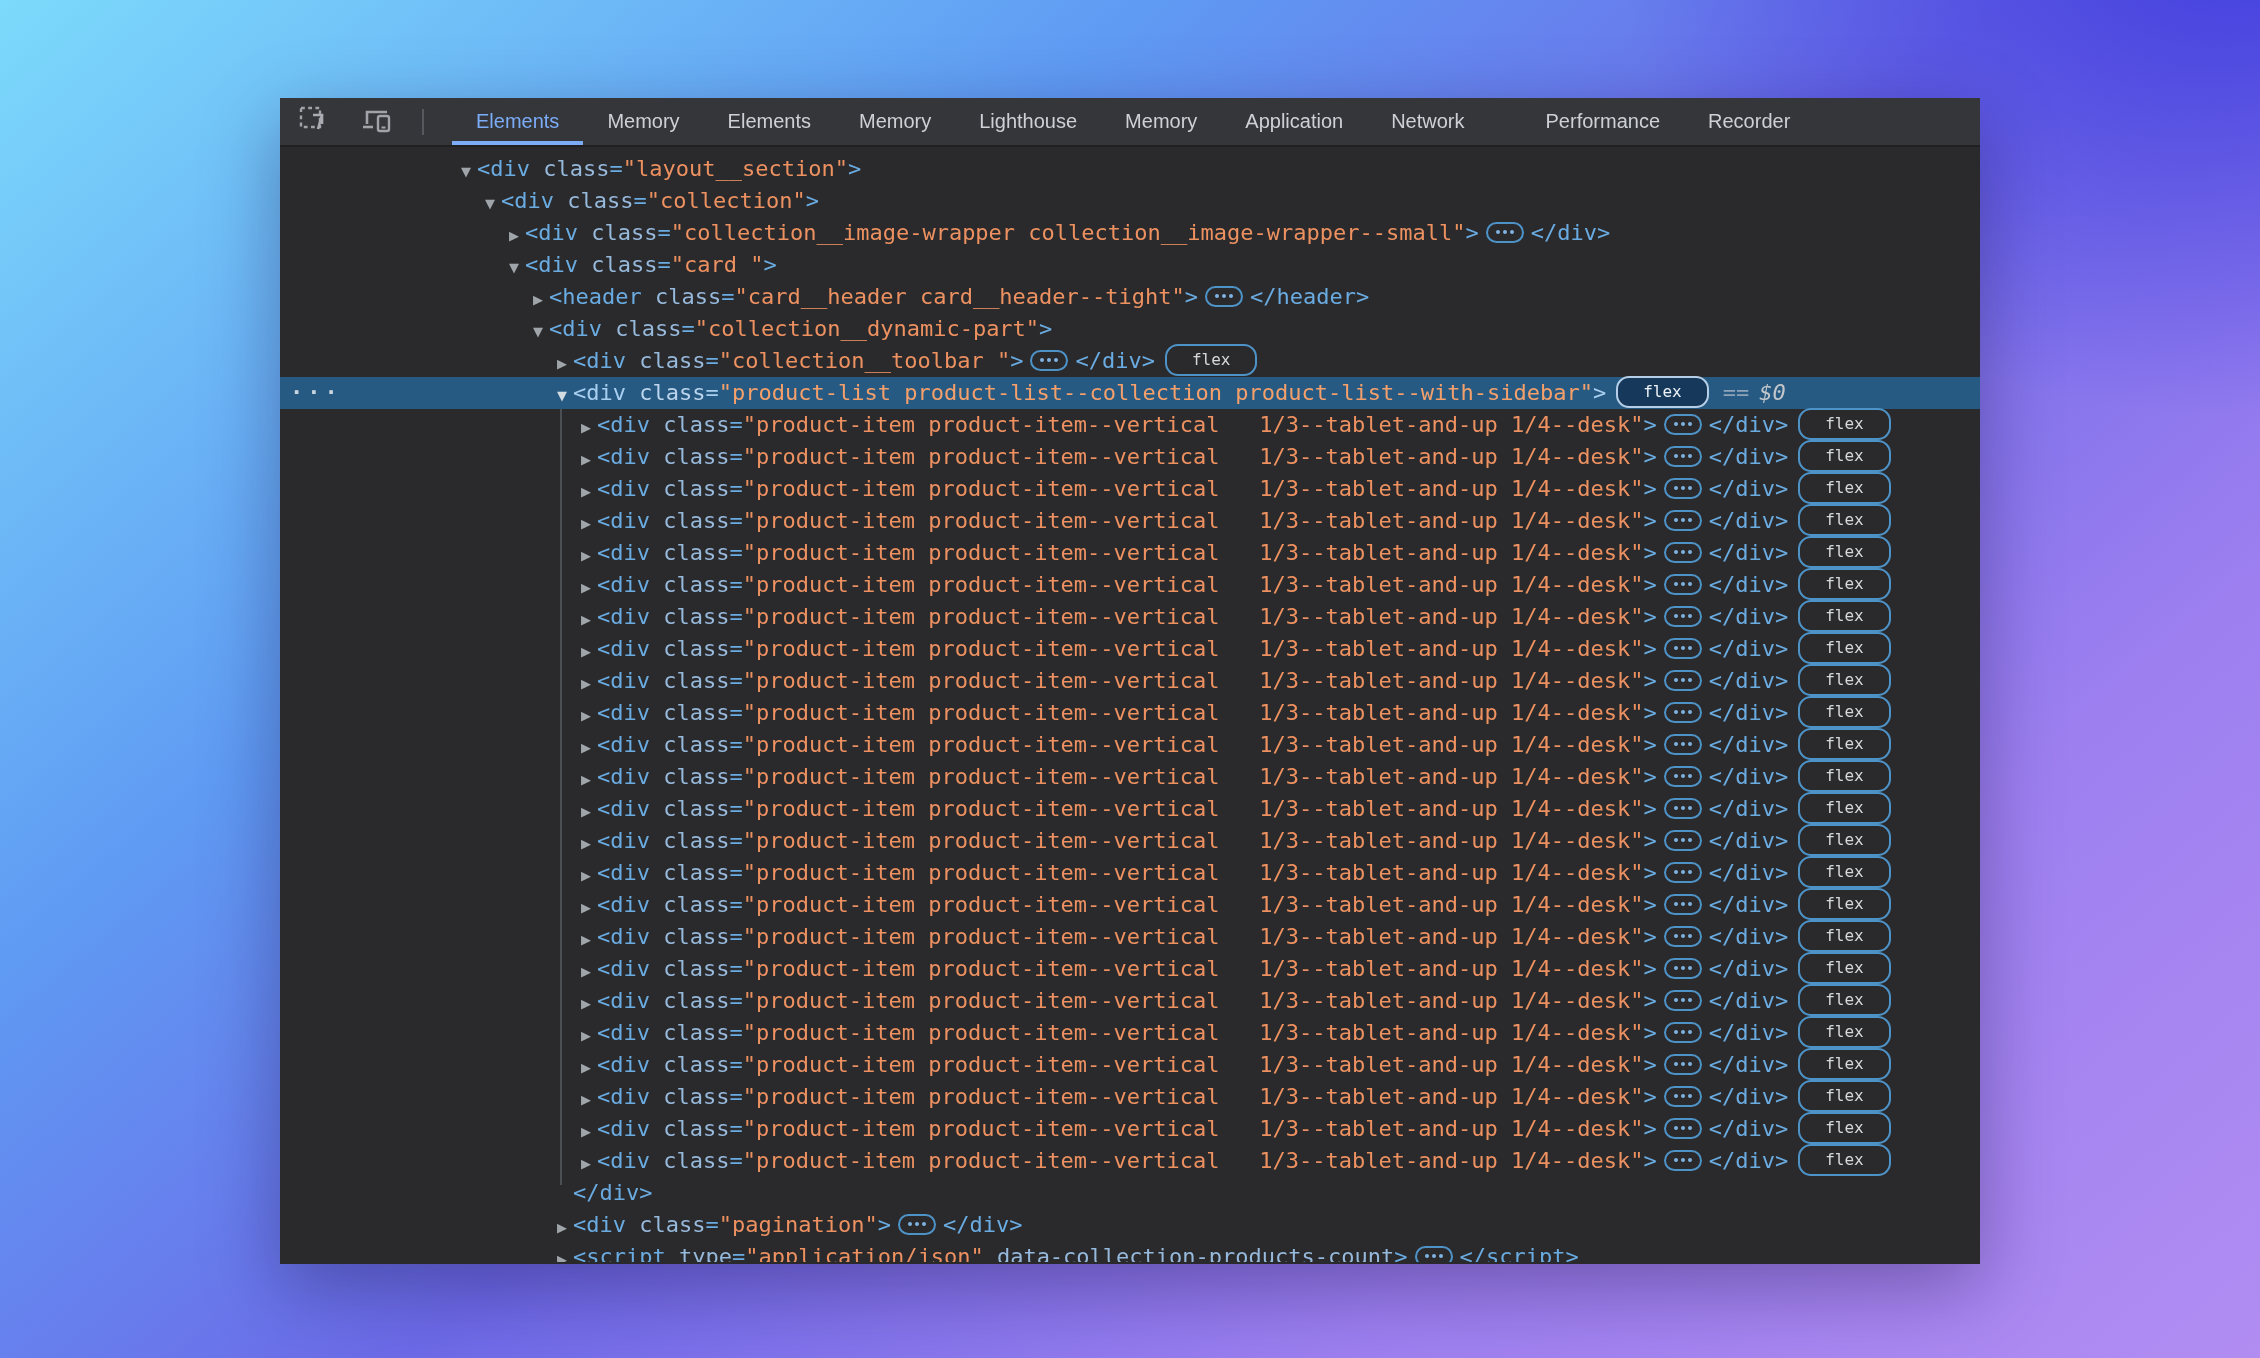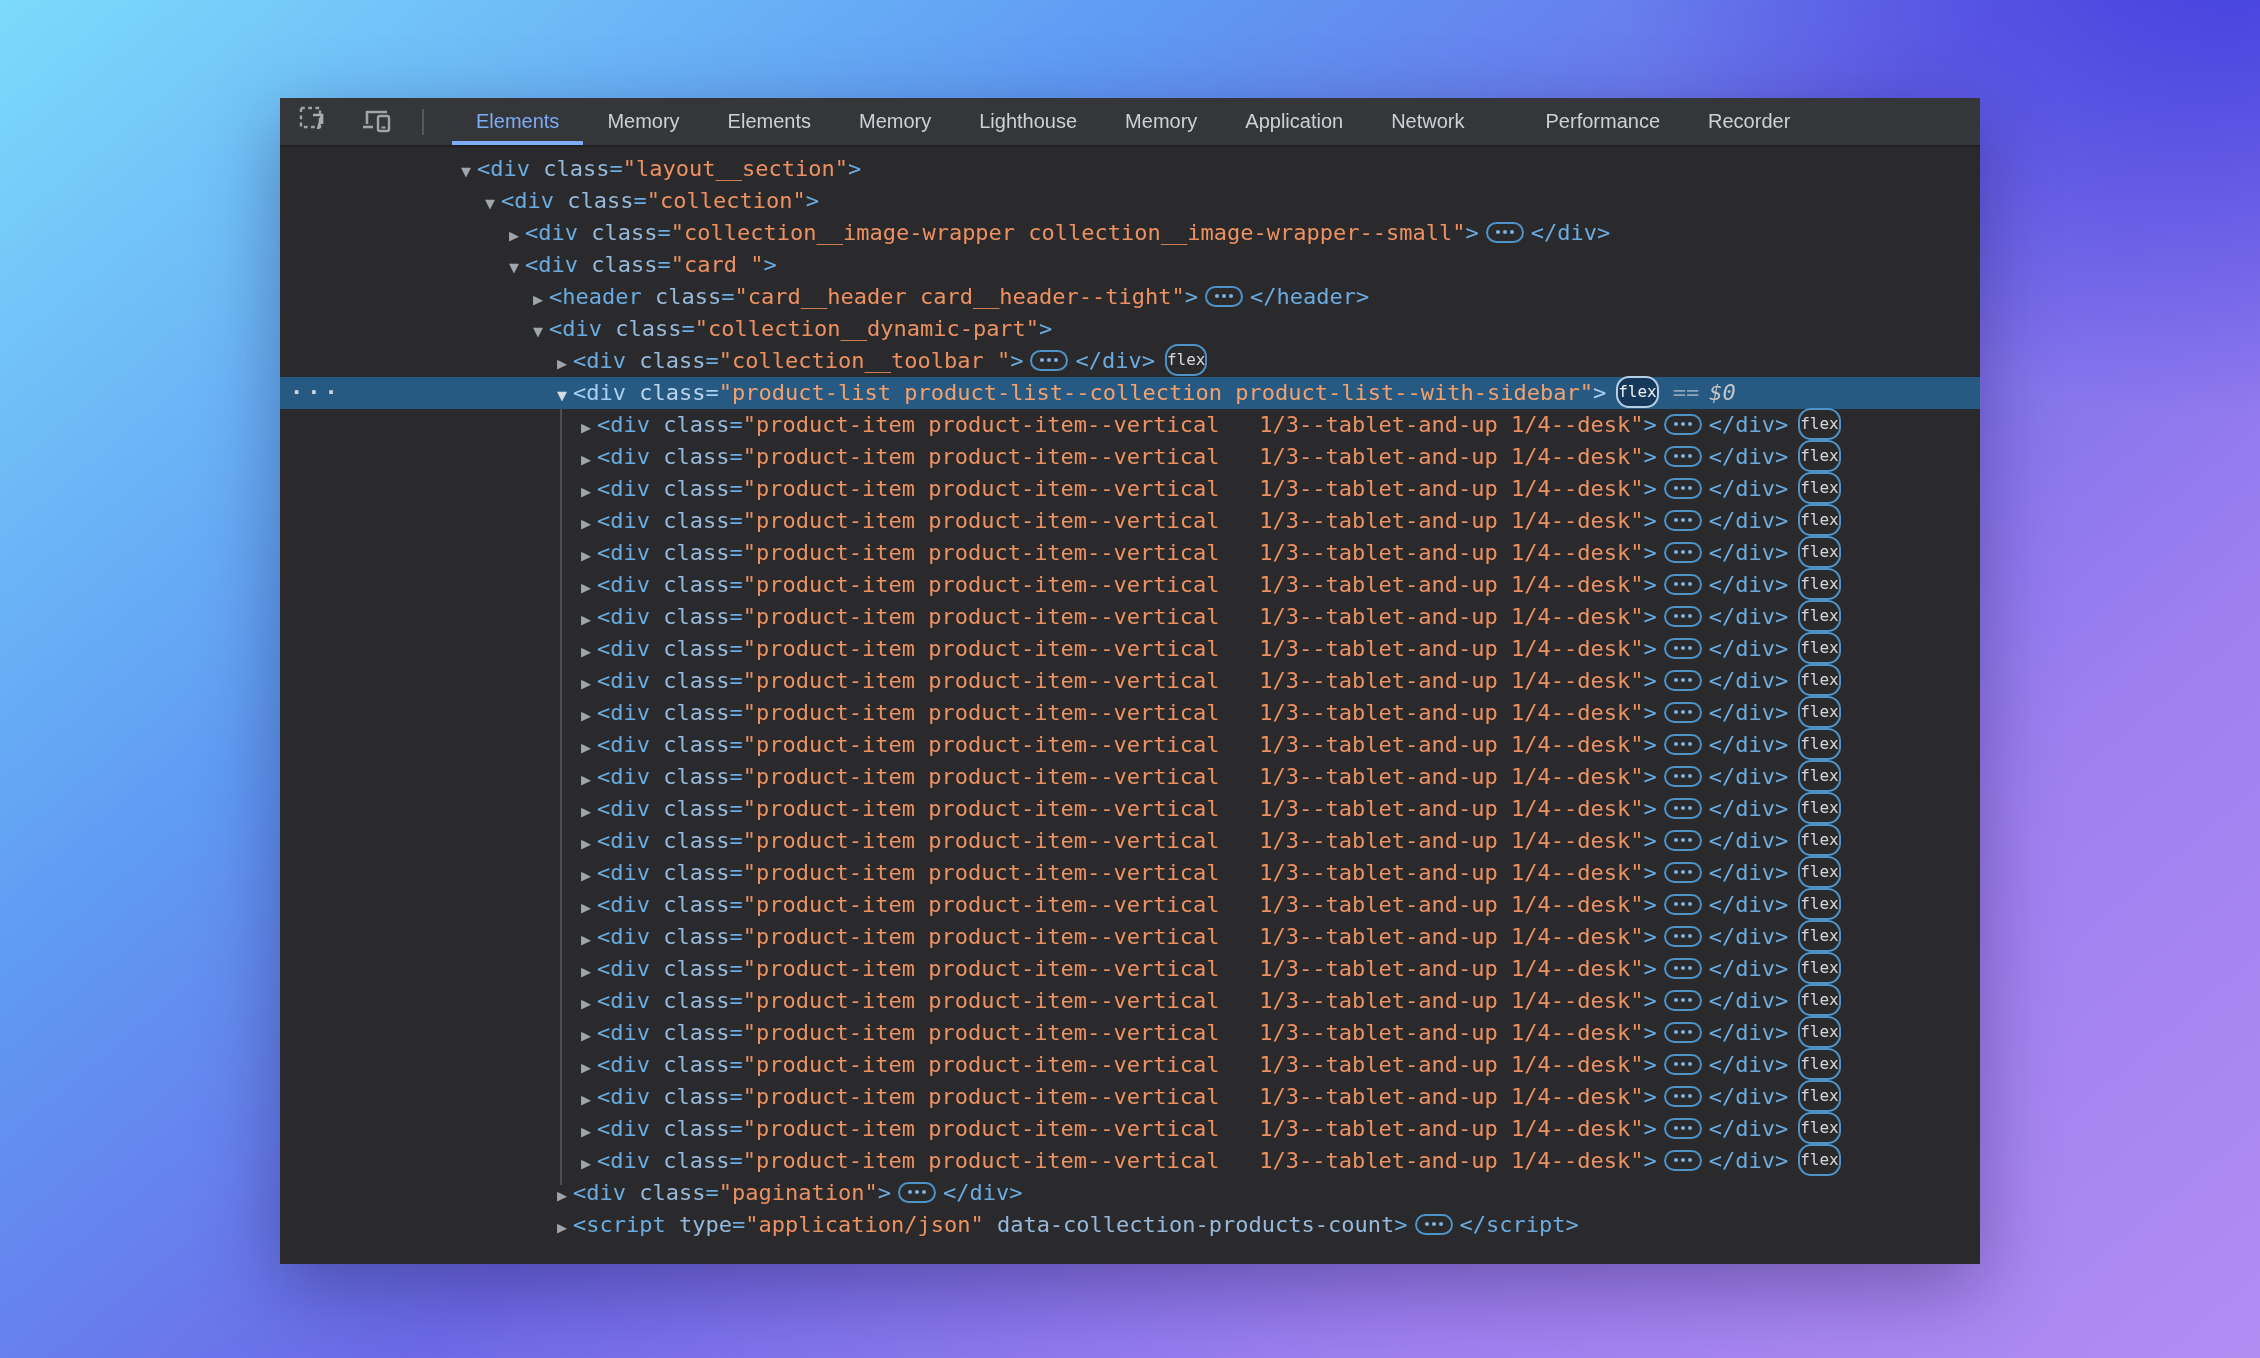--- a/index.html
+++ b/index.html
@@ -51,21 +51,21 @@
   .selected .attr{color:#BCD4EC}
   .selected .val{color:#F5A06B}
   .selected .arrow{color:#D3DBE3}
   .dots-badge{
     display:inline-flex; align-items:center; justify-content:center; gap:3px;
     width:38px; height:21px; border:2px solid var(--badge-border); border-radius:12px;
     margin:0 7px; vertical-align:middle; position:relative; top:-2px; cursor:pointer;
   }
   .dots-badge i{width:4px; height:4px; border-radius:50%; background:var(--badge-dot)}
   .flex-badge{
-    display:inline-flex; align-items:center; height:32px; padding:0 0;
+    display:inline-flex; align-items:center; height:32px; padding:0 25px;
     border:2px solid var(--badge-border); border-radius:13px; margin-left:10px;
     font-size:16px; color:var(--badge-text); vertical-align:middle; position:relative; top:-2px; cursor:pointer;
   }
   .selected .flex-badge{border-color:#B6CFE8; background:#16395B; color:#ECF1F7}
   .eq-op{color:var(--eq-op); margin-left:14px}
   .eq-val{color:var(--eq-val); font-style:italic; margin-left:10px}
   .gutter-dots{position:absolute; left:10px; top:0; color:#CBD5DF; letter-spacing:4px; font-weight:bold; font-size:22px}
   .indent-guide{position:absolute; left:280px; top:262px; width:2px; height:776px; background:var(--guide)}
 </style>
 </head>
@@ -134,16 +134,17 @@
       <div class="row" style="padding-left: 301px;"><span class="arrow">▶</span><span class="p">&lt;</span><span class="tag">div</span><span class="p"> </span><span class="attr">class</span><span class="p">=</span><span class="val">"product-item product-item--vertical   1/3--tablet-and-up 1/4--desk"</span><span class="p">&gt;</span><span class="dots-badge"><i></i><i></i><i></i></span><span class="p">&lt;/</span><span class="tag">div</span><span class="p">&gt;</span><span class="flex-badge">flex</span></div>
       <div class="row" style="padding-left: 301px;"><span class="arrow">▶</span><span class="p">&lt;</span><span class="tag">div</span><span class="p"> </span><span class="attr">class</span><span class="p">=</span><span class="val">"product-item product-item--vertical   1/3--tablet-and-up 1/4--desk"</span><span class="p">&gt;</span><span class="dots-badge"><i></i><i></i><i></i></span><span class="p">&lt;/</span><span class="tag">div</span><span class="p">&gt;</span><span class="flex-badge">flex</span></div>
       <div class="row" style="padding-left: 301px;"><span class="arrow">▶</span><span class="p">&lt;</span><span class="tag">div</span><span class="p"> </span><span class="attr">class</span><span class="p">=</span><span class="val">"product-item product-item--vertical   1/3--tablet-and-up 1/4--desk"</span><span class="p">&gt;</span><span class="dots-badge"><i></i><i></i><i></i></span><span class="p">&lt;/</span><span class="tag">div</span><span class="p">&gt;</span><span class="flex-badge">flex</span></div>
       <div class="row" style="padding-left: 301px;"><span class="arrow">▶</span><span class="p">&lt;</span><span class="tag">div</span><span class="p"> </span><span class="attr">class</span><span class="p">=</span><span class="val">"product-item product-item--vertical   1/3--tablet-and-up 1/4--desk"</span><span class="p">&gt;</span><span class="dots-badge"><i></i><i></i><i></i></span><span class="p">&lt;/</span><span class="tag">div</span><span class="p">&gt;</span><span class="flex-badge">flex</span></div>
       <div class="row" style="padding-left: 301px;"><span class="arrow">▶</span><span class="p">&lt;</span><span class="tag">div</span><span class="p"> </span><span class="attr">class</span><span class="p">=</span><span class="val">"product-item product-item--vertical   1/3--tablet-and-up 1/4--desk"</span><span class="p">&gt;</span><span class="dots-badge"><i></i><i></i><i></i></span><span class="p">&lt;/</span><span class="tag">div</span><span class="p">&gt;</span><span class="flex-badge">flex</span></div>
       <div class="row" style="padding-left: 301px;"><span class="arrow">▶</span><span class="p">&lt;</span><span class="tag">div</span><span class="p"> </span><span class="attr">class</span><span class="p">=</span><span class="val">"product-item product-item--vertical   1/3--tablet-and-up 1/4--desk"</span><span class="p">&gt;</span><span class="dots-badge"><i></i><i></i><i></i></span><span class="p">&lt;/</span><span class="tag">div</span><span class="p">&gt;</span><span class="flex-badge">flex</span></div>
       <div class="row" style="padding-left: 301px;"><span class="arrow">▶</span><span class="p">&lt;</span><span class="tag">div</span><span class="p"> </span><span class="attr">class</span><span class="p">=</span><span class="val">"product-item product-item--vertical   1/3--tablet-and-up 1/4--desk"</span><span class="p">&gt;</span><span class="dots-badge"><i></i><i></i><i></i></span><span class="p">&lt;/</span><span class="tag">div</span><span class="p">&gt;</span><span class="flex-badge">flex</span></div>
       <div class="row" style="padding-left: 301px;"><span class="arrow">▶</span><span class="p">&lt;</span><span class="tag">div</span><span class="p"> </span><span class="attr">class</span><span class="p">=</span><span class="val">"product-item product-item--vertical   1/3--tablet-and-up 1/4--desk"</span><span class="p">&gt;</span><span class="dots-badge"><i></i><i></i><i></i></span><span class="p">&lt;/</span><span class="tag">div</span><span class="p">&gt;</span><span class="flex-badge">flex</span></div>
       <div class="row" style="padding-left: 301px;"><span class="arrow">▶</span><span class="p">&lt;</span><span class="tag">div</span><span class="p"> </span><span class="attr">class</span><span class="p">=</span><span class="val">"product-item product-item--vertical   1/3--tablet-and-up 1/4--desk"</span><span class="p">&gt;</span><span class="dots-badge"><i></i><i></i><i></i></span><span class="p">&lt;/</span><span class="tag">div</span><span class="p">&gt;</span><span class="flex-badge">flex</span></div>
       <div class="row" style="padding-left: 301px;"><span class="arrow">▶</span><span class="p">&lt;</span><span class="tag">div</span><span class="p"> </span><span class="attr">class</span><span class="p">=</span><span class="val">"product-item product-item--vertical   1/3--tablet-and-up 1/4--desk"</span><span class="p">&gt;</span><span class="dots-badge"><i></i><i></i><i></i></span><span class="p">&lt;/</span><span class="tag">div</span><span class="p">&gt;</span><span class="flex-badge">flex</span></div>
+      <div class="row" style="padding-left: 277px;"><span class="arrow"></span><span class="p">&lt;/</span><span class="tag">div</span><span class="p">&gt;</span></div>
       <div class="row" style="padding-left: 277px;"><span class="arrow">▶</span><span class="p">&lt;</span><span class="tag">div</span><span class="p"> </span><span class="attr">class</span><span class="p">=</span><span class="val">"pagination"</span><span class="p">&gt;</span><span class="dots-badge"><i></i><i></i><i></i></span><span class="p">&lt;/</span><span class="tag">div</span><span class="p">&gt;</span></div>
       <div class="row" style="padding-left: 277px;"><span class="arrow">▶</span><span class="p">&lt;</span><span class="tag">script</span><span class="p"> </span><span class="attr">type</span><span class="p">=</span><span class="val">"application/json"</span><span class="p"> </span><span class="attr">data-collection-products-count</span><span class="p">&gt;</span><span class="dots-badge"><i></i><i></i><i></i></span><span class="p">&lt;/</span><span class="tag">script</span><span class="p">&gt;</span></div>
     </div>
 </div>
 
 </body></html>

